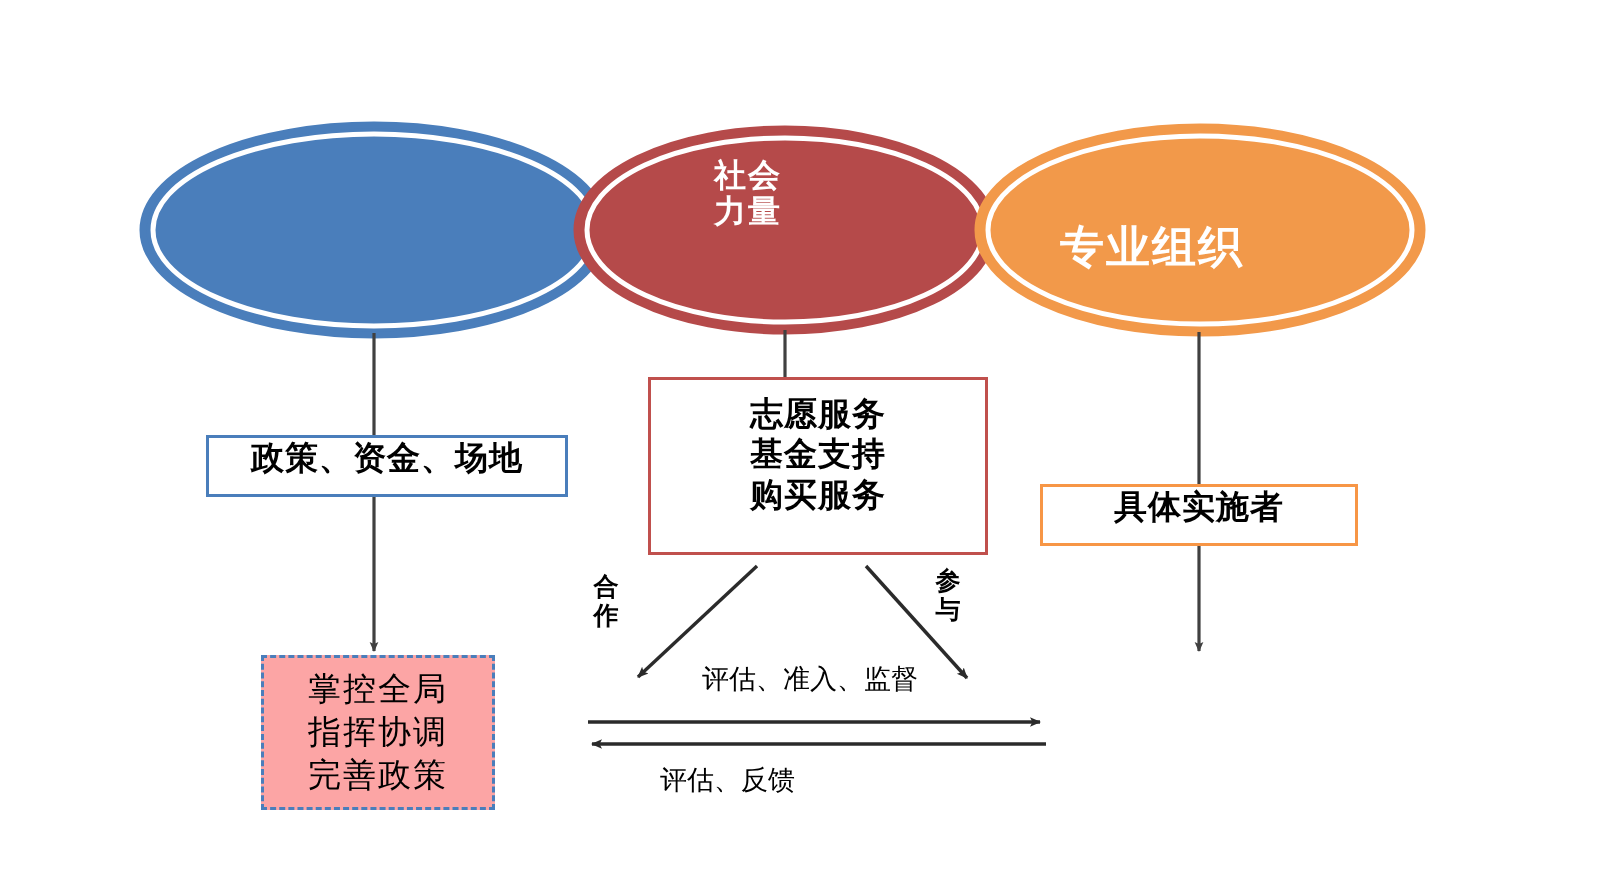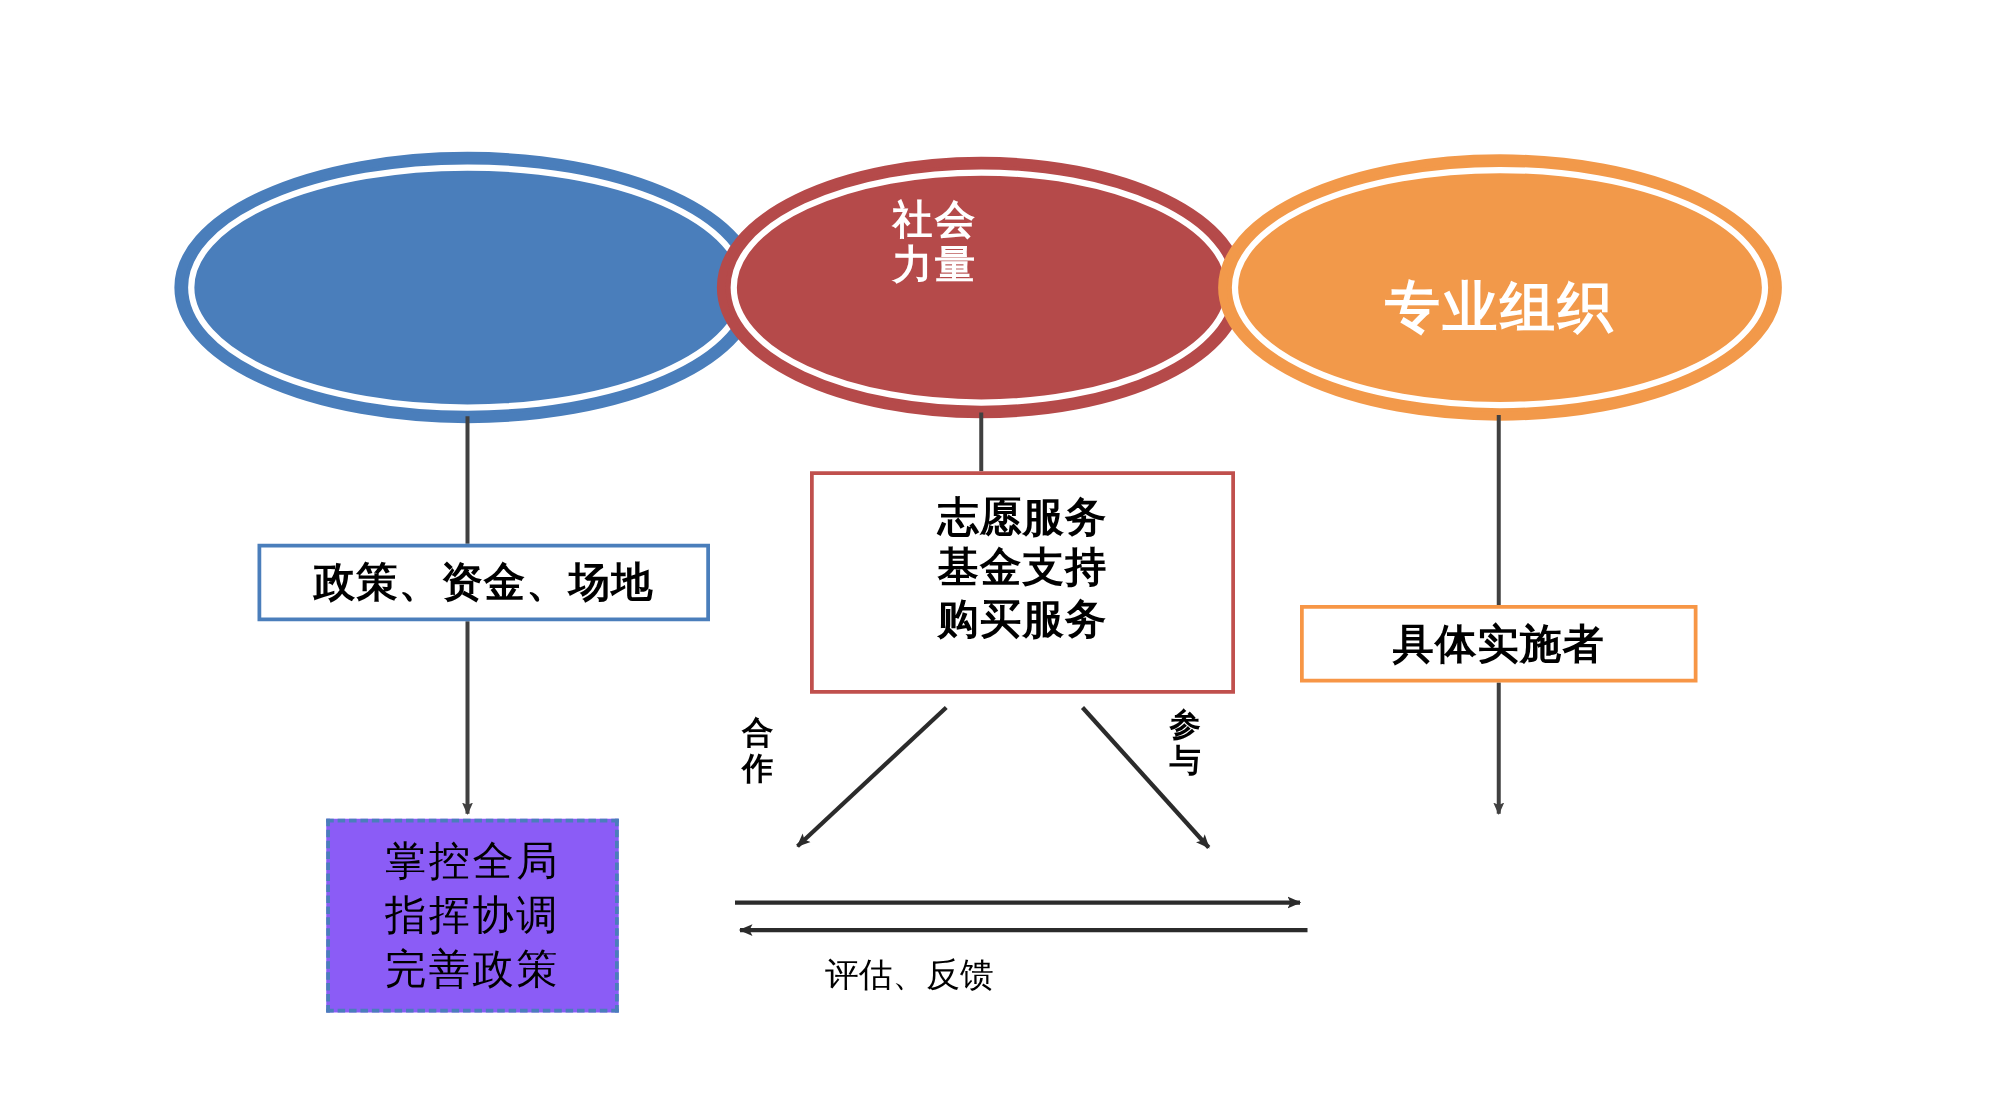--- a/index.html
+++ b/index.html
@@ -38,31 +38,31 @@
   }
   #label-gov {
     left: 243px; top: 222px; width: 260px;
     font-size: 44px;
   }
   #label-social {
     left: 628px; top: 158px; width: 240px;
     font-size: 32px;
   }
   #label-org {
-    left: 1060px; top: 222px; width: 280px;
+    left: 1012px; top: 222px; width: 280px;
     font-size: 44px;
   }
 
   
   .solid-box {
     position: absolute;
     background: #ffffff;
     box-sizing: border-box;
     display: flex;
-    align-items: center;
+    align-items: flex-start;
     justify-content: center;
     text-align: center;
   }
   .solid-box .box-text {
     color: #000000;
     font-weight: bold;
     white-space: pre-line;
     line-height: 1.22;
   }
 
@@ -83,21 +83,21 @@
   #box-org {
     left: 1040px; top: 452px; width: 318px; height: 62px;
     border: 3px solid #f79646;
     margin-top: 32px;
   }
   #box-org .box-text { font-size: 33px; letter-spacing: 1px; }
 
   
   .dashed-box {
     position: absolute;
-    background: #8b5cf6;
+    background: #fca5a5;
     box-sizing: border-box;
     display: flex;
     align-items: center;
     justify-content: center;
     text-align: center;
   }
   .dashed-box .box-text {
     color: #000000;
     white-space: pre-line;
     line-height: 1.30;
@@ -212,16 +212,17 @@
 完善政策</span>
   </div>
 
 
   <div class="mid-label" id="label-cooperate">合
 作</div>
 
   <div class="mid-label" id="label-participate">参
 与</div>
 
+  <div class="mid-label" id="label-eval-top">评估、准入、监督</div>
 
   <div class="mid-label" id="label-eval-bottom">评估、反馈</div>
 
 </div>
 
 </body></html>

